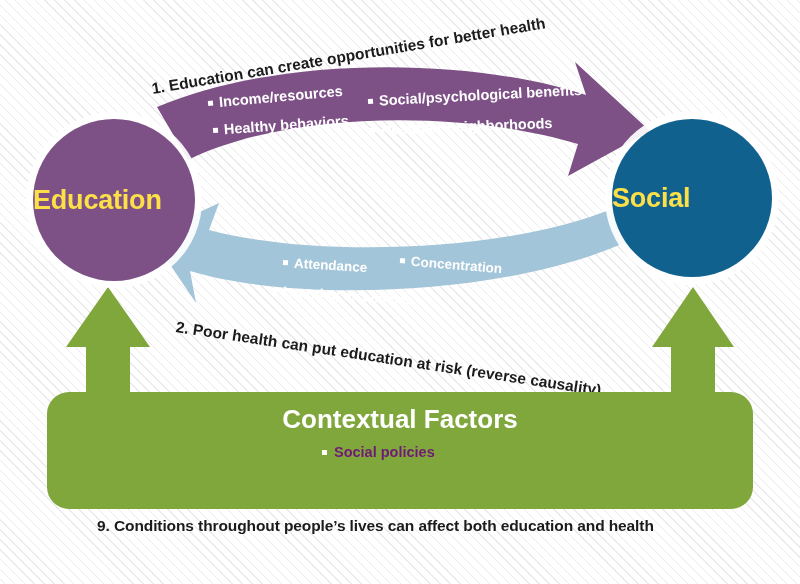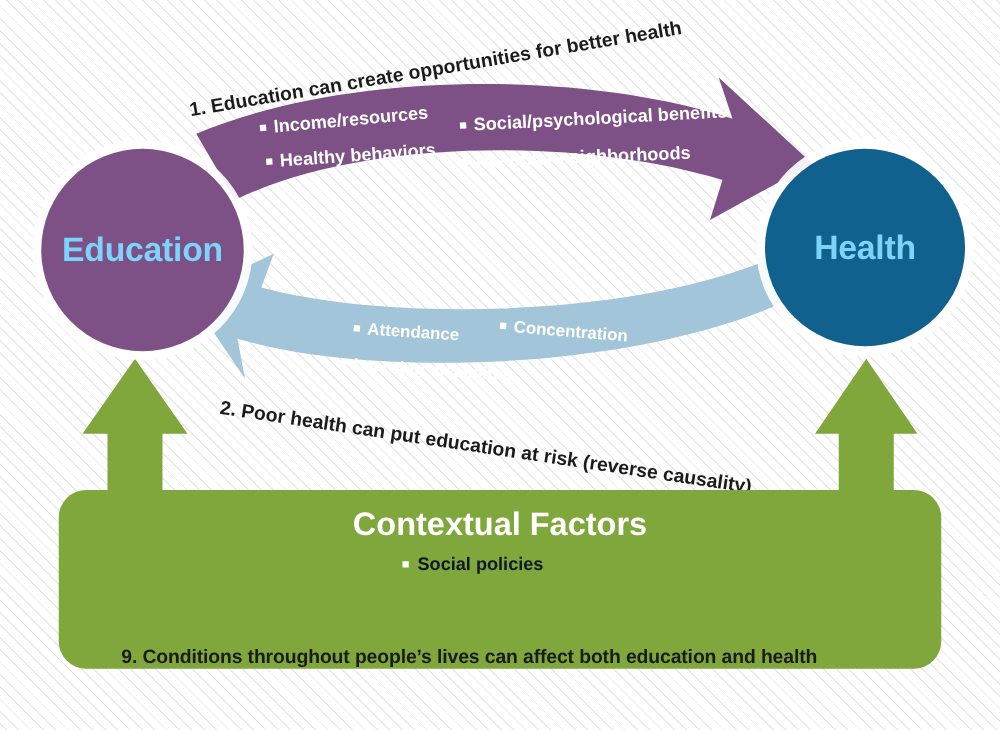--- a/index.html
+++ b/index.html
@@ -37,22 +37,21 @@
     height: 584px;
   }
   .svg-layer { pointer-events: none; }
 
   
   .node-circle {
     position: absolute;
     border-radius: 50%;
     display: flex;
     align-items: center;
-    justify-content: center;
-    color: #7dd3fc;
+    color: #fde047;
     font-weight: bold;
     letter-spacing: -0.2px;
   }
   #education-circle {
     left: 33px;
     top: 119px;
     width: 162px;
     height: 162px;
     font-size: 27px;
   }
@@ -121,41 +120,41 @@
   #bb-attendance { left: 283px; top: 255px; transform: rotate(3.6deg); transform-origin: left center; }
   #bb-concentr   { left: 400px; top: 253px; transform: rotate(4.6deg); transform-origin: left center; }
   #bb-learning   { left: 272px; top: 283px; transform: rotate(4.0deg); transform-origin: left center; }
 
   
   #context-box {
     position: absolute;
     left: 47px;
     top: 392px;
     width: 706px;
-    height: 143px;
+    height: 117px;
     background: #80A73C;
     border-radius: 22px;
   }
   #context-title {
     position: absolute;
     left: 0;
     top: 12px;
     width: 706px;
     text-align: center;
     color: #ffffff;
     font-size: 26px;
     font-weight: bold;
   }
   #context-bullets {
     position: absolute;
     left: 275px;
     top: 52px;
   }
   #context-bullets .ctx-row {
-    color: #0f172a;
+    color: #701a75;
     font-size: 14.5px;
     font-weight: bold;
     margin-bottom: 11px;
     white-space: nowrap;
   }
   #context-bullets .sq {
     display: inline-block;
     width: 5px;
     height: 5px;
     background: #ffffff;
@@ -194,21 +193,21 @@
 
     <circle cx="114" cy="200" r="88" fill="#ffffff" opacity="0.92"></circle>
     <circle cx="692" cy="198" r="87" fill="#ffffff" opacity="0.92"></circle>
   </svg>
 
   <div class="node-circle" id="education-circle" style="background:#7D5186;">
     <span>Education</span>
   </div>
 
   <div class="node-circle" id="health-circle" style="background:#11618F;">
-    <span>Health</span>
+    <span>Social</span>
   </div>
 
   <div class="bullet-row pb" id="pb-income">
     <span class="sq"></span><span class="txt">Income/resources</span>
   </div>
   <div class="bullet-row pb" id="pb-social">
     <span class="sq"></span><span class="txt">Social/psychological benefits</span>
   </div>
   <div class="bullet-row pb" id="pb-healthy">
     <span class="sq"></span><span class="txt">Healthy behaviors</span>

